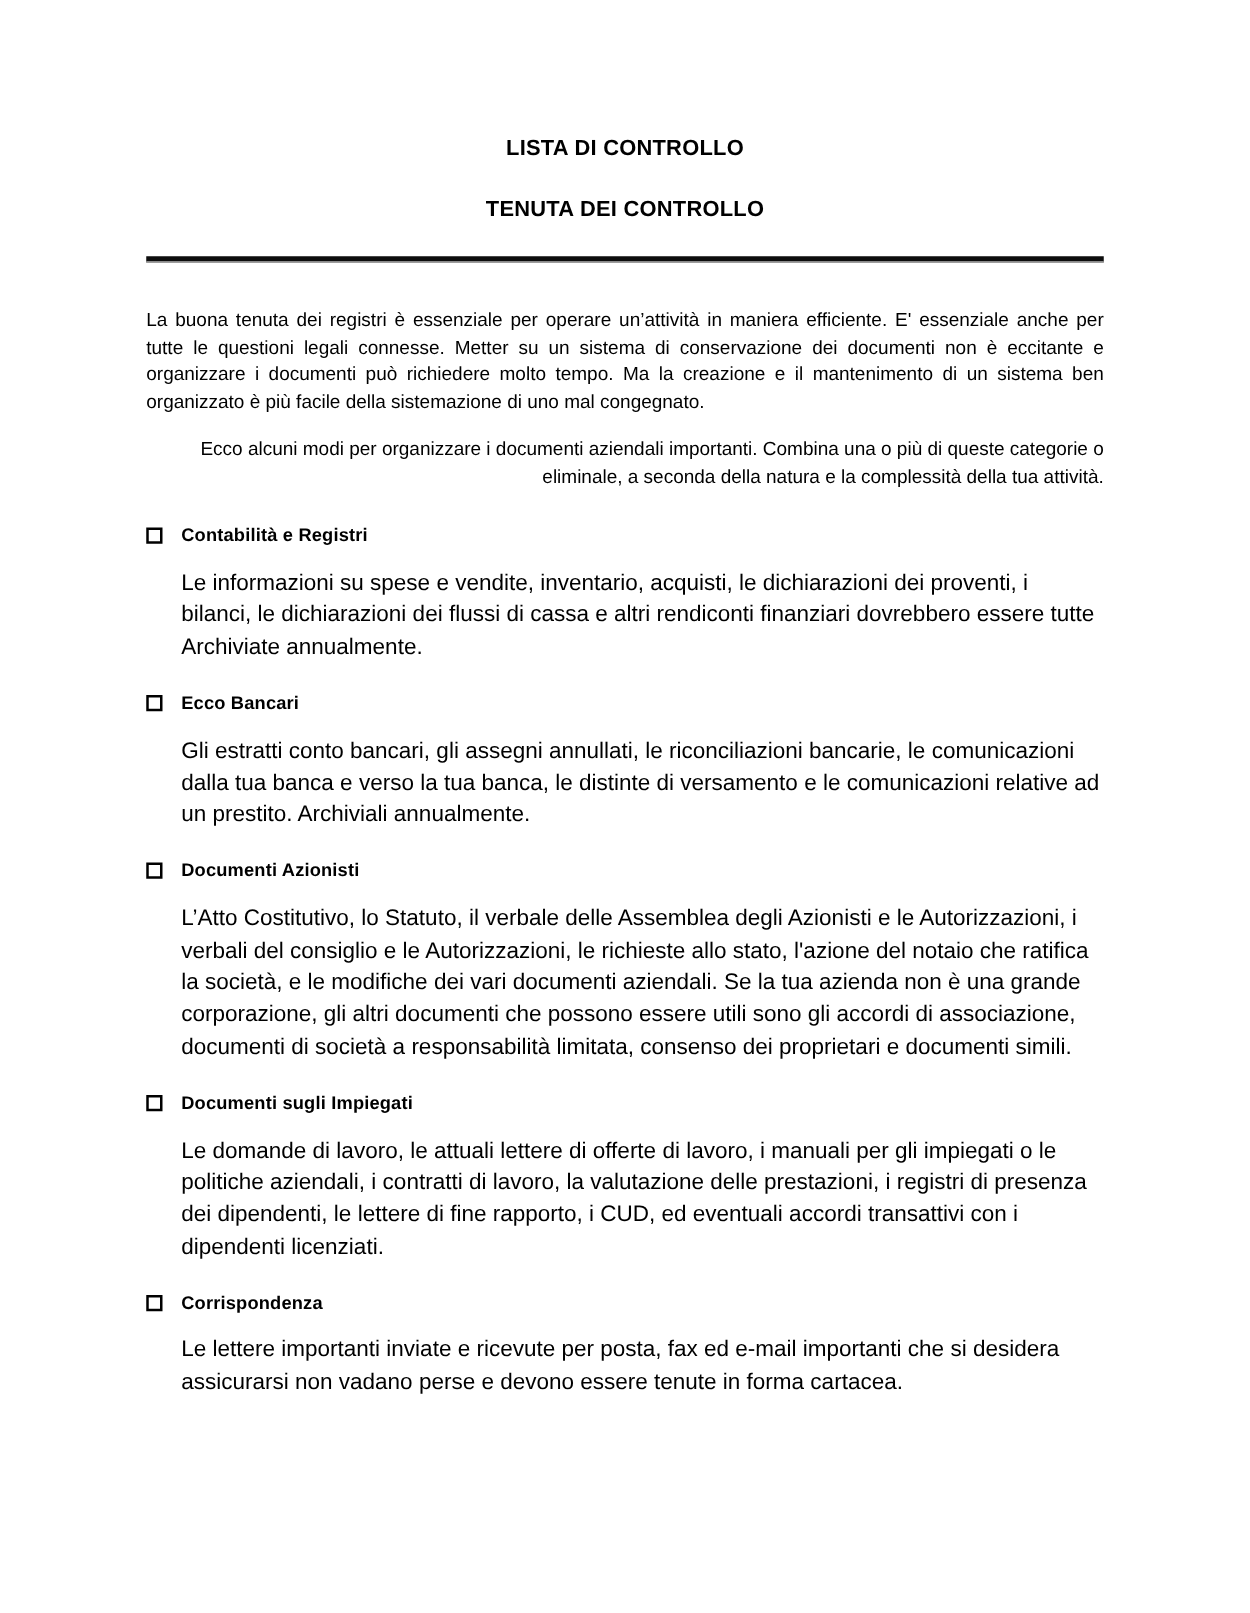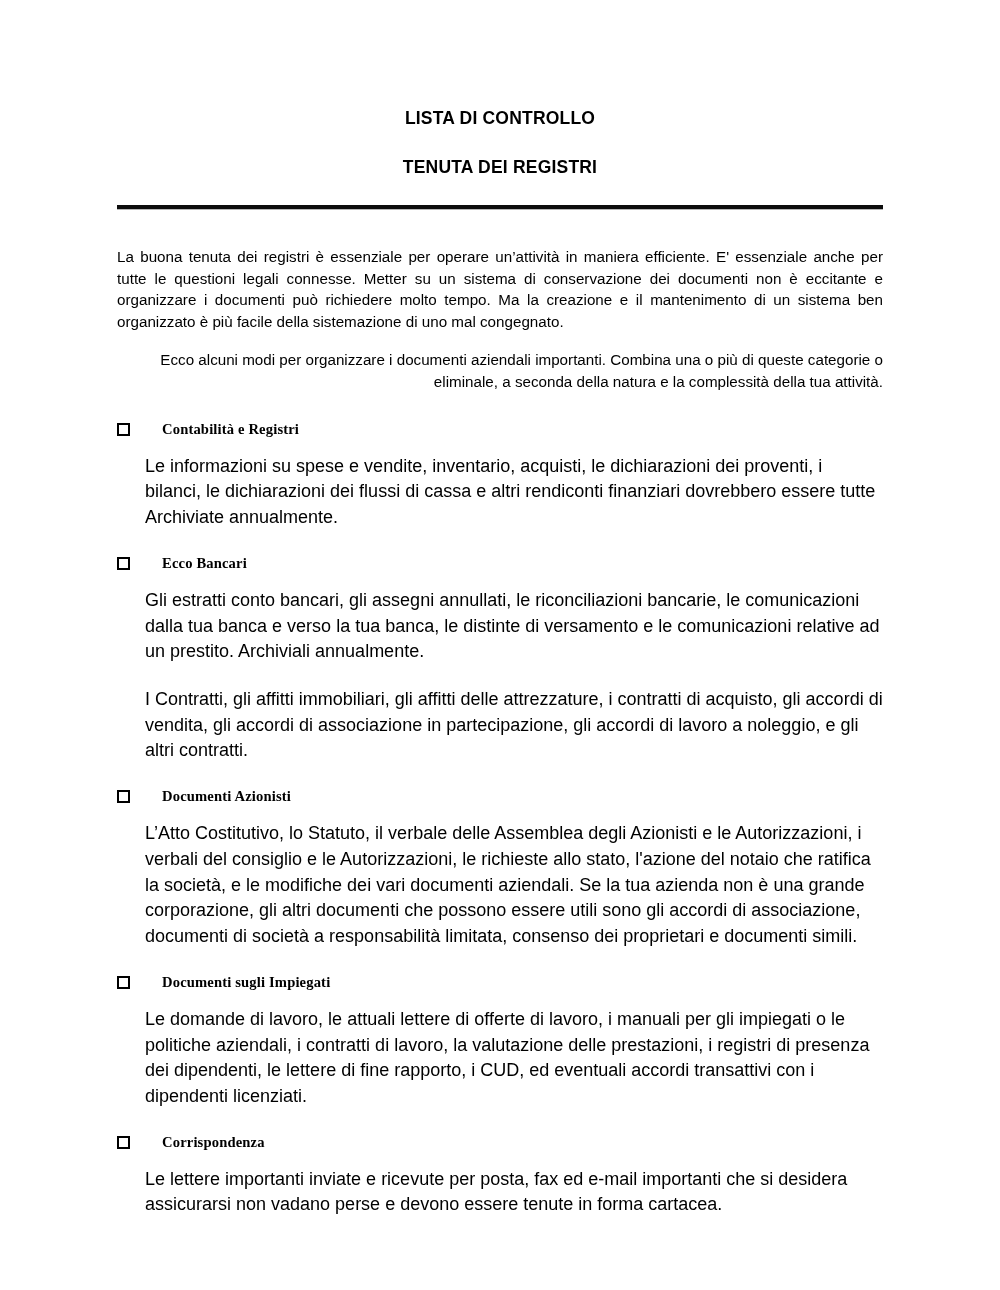--- a/index.html
+++ b/index.html
@@ -76,23 +76,22 @@
   .sections {
     margin-top: 26px;
   }
   .section {
     margin-bottom: 22px;
   }
   .section:last-child { margin-bottom: 0; }
 
   .section-head {
     display: flex;
-    align-items: flex-end;
-    gap: 17px;
-    font-family: Liberation Serif, serif;
+    align-items: center;
+    gap: 0;
   }
   .checkbox-icon {
     flex: 0 0 auto;
     width: 16px;
     height: 16px;
     margin-top: 3px;
     margin-right: 12px;
     position: relative;
   }
   .checkbox-icon .box {
@@ -130,21 +129,21 @@
   }
 </style>
 </head>
 <body>
 
 <div class="page">
   <div class="content">
 
     <div class="title-block">
       <h1 class="doc-title">LISTA DI CONTROLLO</h1>
-      <h2 class="doc-subtitle">TENUTA DEI REGISTRI</h2>
+      <h2 class="doc-subtitle">TENUTA DEI CONTROLLO</h2>
       <div class="rule"></div>
     </div>
 
     <div class="intro">
       <p>La buona tenuta dei registri è essenziale per operare un’attività in maniera efficiente. E' essenziale anche per tutte le questioni legali connesse. Metter su un sistema di conservazione dei documenti non è eccitante e organizzare i documenti può richiedere molto tempo. Ma la creazione e il mantenimento di un sistema ben organizzato è più facile della sistemazione di uno mal congegnato.</p>
       <p class="last-para">Ecco alcuni modi per organizzare i documenti aziendali importanti. Combina una o più di queste categorie o eliminale, a seconda della natura e la complessità della tua attività.</p>
     </div>
 
     <div class="sections">
 
@@ -164,21 +163,20 @@
           <span class="checkbox-icon">
             <span class="shadow"></span>
               <span class="box"></span>
           </span>
           <span class="section-title">Ecco Bancari</span>
         </div>
         <div class="section-body">Gli estratti conto bancari, gli assegni annullati, le riconciliazioni bancarie, le comunicazioni dalla tua banca e verso la tua banca, le distinte di versamento e le comunicazioni relative ad un prestito. Archiviali annualmente.</div>
       </div>
 
       <div class="section">
-        <div class="section-body">I Contratti, gli affitti immobiliari, gli affitti delle attrezzature, i contratti di acquisto, gli accordi di vendita, gli accordi di associazione in partecipazione, gli accordi di lavoro a noleggio, e gli altri contratti.</div>
       </div>
 
       <div class="section">
         <div class="section-head">
           <span class="checkbox-icon">
             <span class="shadow"></span>
               <span class="box"></span>
           </span>
           <span class="section-title">Documenti Azionisti</span>
         </div>

